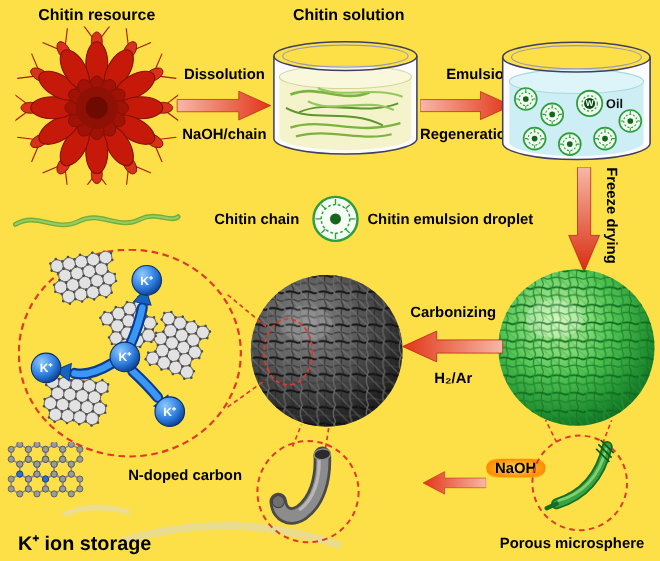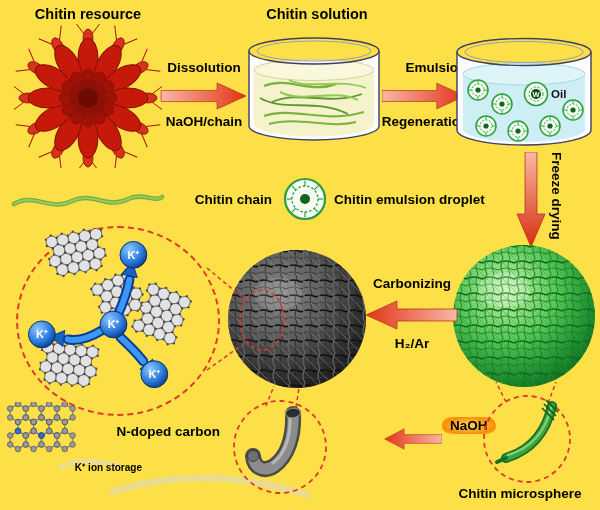--- a/index.html
+++ b/index.html
@@ -823,21 +823,21 @@
         <circle cx="46.8" cy="18.0" r="2.8"></circle>
         <circle cx="54.6" cy="22.5" r="2.8"></circle>
         <circle cx="54.6" cy="31.5" r="2.8"></circle>
         <circle cx="46.8" cy="36.0" r="2.8"></circle>
         <circle cx="39.0" cy="31.5" r="2.8"></circle>
         <circle cx="39.0" cy="22.5" r="2.8"></circle>
       </g>
   </svg>
   <div class="lbl" style="left:110px;top:424px;width:110px;text-align:right">N-doped carbon</div>
 
-  <div class="lbl" style="left:12px;top:462px;width:130px;text-align:right;font-size:10px">K⁺ ion storage</div>
+  <div class="lbl" style="left:12px;top:484px;width:130px;text-align:center;font-size:18px">K⁺ ion storage</div>
 
   <svg class="abs" style="left:230px;top:398px" width="100" height="98" viewBox="0 0 100 98">
     <circle cx="50" cy="49" r="46" fill="none" stroke="#e0382c" stroke-width="1.8" stroke-dasharray="5,4"></circle>
     <g fill="none" stroke-linecap="round">
       <path d="M63,16 C64,38 58,58 44,68 C33,75 24,69 23,58" stroke="#4a4a4a" stroke-width="16"></path>
       <path d="M63,16 C64,38 58,58 44,68 C33,75 24,69 23,58" stroke="#8c8c8c" stroke-width="11"></path>
       <path d="M60,18 C61,38 55,56 43,65" stroke="#c2c2c2" stroke-width="3" opacity=".8"></path>
     </g>
     <ellipse cx="63" cy="15" rx="7.5" ry="4.8" fill="#2b2b2b" stroke="#8a8a8a" stroke-width="1.2" transform="rotate(-6 63 15)"></ellipse>
     <circle cx="23" cy="58" r="5.5" fill="#6f6f6f" stroke="#3f3f3f" stroke-width="1"></circle>
@@ -858,15 +858,15 @@
       <path d="M71,16 C65,40 52,56 28,63" stroke="#7fd06e" stroke-width="2.5"></path>
       <path d="M26,66 L17,70" stroke="#156e22" stroke-width="4"></path>
     </g>
     <g stroke="#0e5c1a" stroke-width="1.6">
       <line x1="66" y1="8" x2="78" y2="20"></line>
       <line x1="64" y1="12" x2="76" y2="24"></line>
       <line x1="62" y1="16" x2="74" y2="28"></line>
     </g>
   </svg>
 
-  <div class="lbl" style="left:440px;top:486px;width:160px">Chitin microsphere</div>
+  <div class="lbl" style="left:440px;top:486px;width:160px">Porous microsphere</div>
 
 </div>
 
 </body></html>

